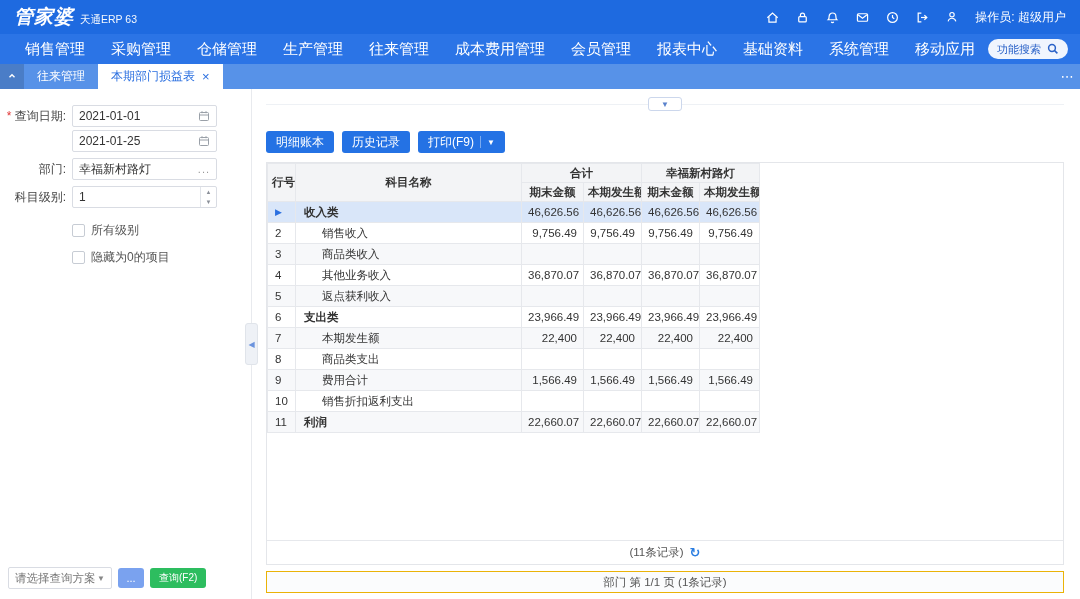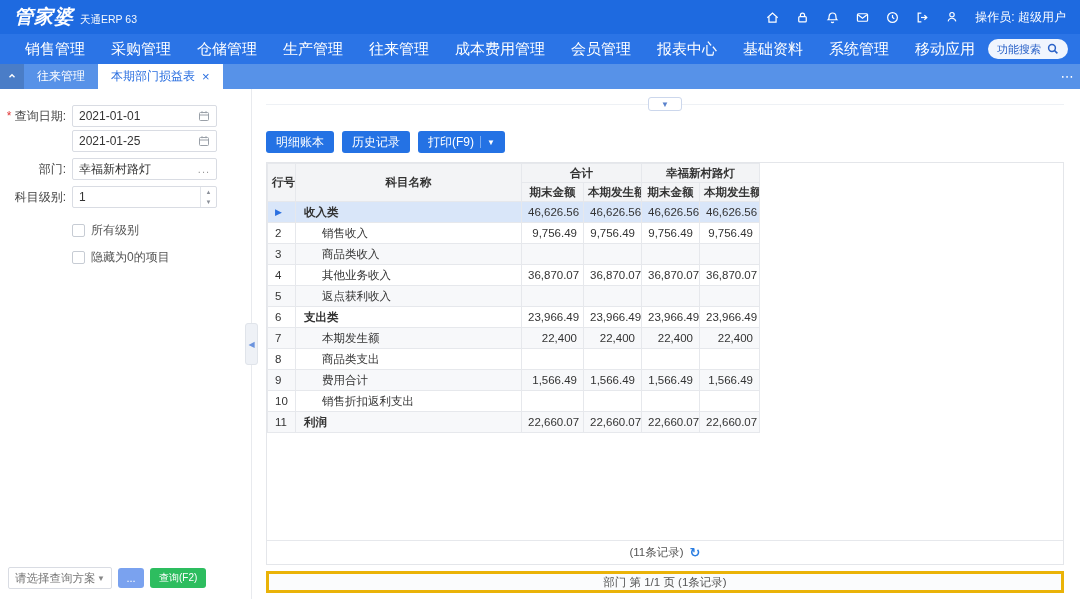--- a/index.html
+++ b/index.html
@@ -74,21 +74,21 @@
   td.no{padding:0 0 0 7px;text-align:left;}
   td.subject.ind0{padding-left:8px;}
   td.subject.ind1{padding-left:26px;}
   td.bold{font-weight:bold;}
   td.num{text-align:right;}
   tr.alt{background:#f7f8fa;}
   tr.selected{background:#d9e6f9;}
   tr.selected td.no{color:#2a6fe0;font-size:9px;}
   .records{height:24px;border-top:1px solid #e6e8ec;display:flex;align-items:center;justify-content:center;gap:6px;color:#555;font-size:11.5px;}
   .refresh{color:#2a7de1;font-weight:bold;font-size:13px;cursor:pointer;}
-  .pager{height:22px;margin-top:6px;border:3px solid #eab308;background:#fbfcfd;display:flex;align-items:center;justify-content:center;color:#555;font-size:11.5px;flex:0 0 auto;}
+  .pager{height:22px;margin-top:6px;border:1px solid #eab308;background:#fbfcfd;display:flex;align-items:center;justify-content:center;color:#555;font-size:11.5px;flex:0 0 auto;}
 </style>
 </head>
 <body>
 
 <div class="app">
 
   <header class="topbar">
     <div class="brand">
       <span class="logo">管家婆</span>
       <span class="product">天通ERP 63</span>

